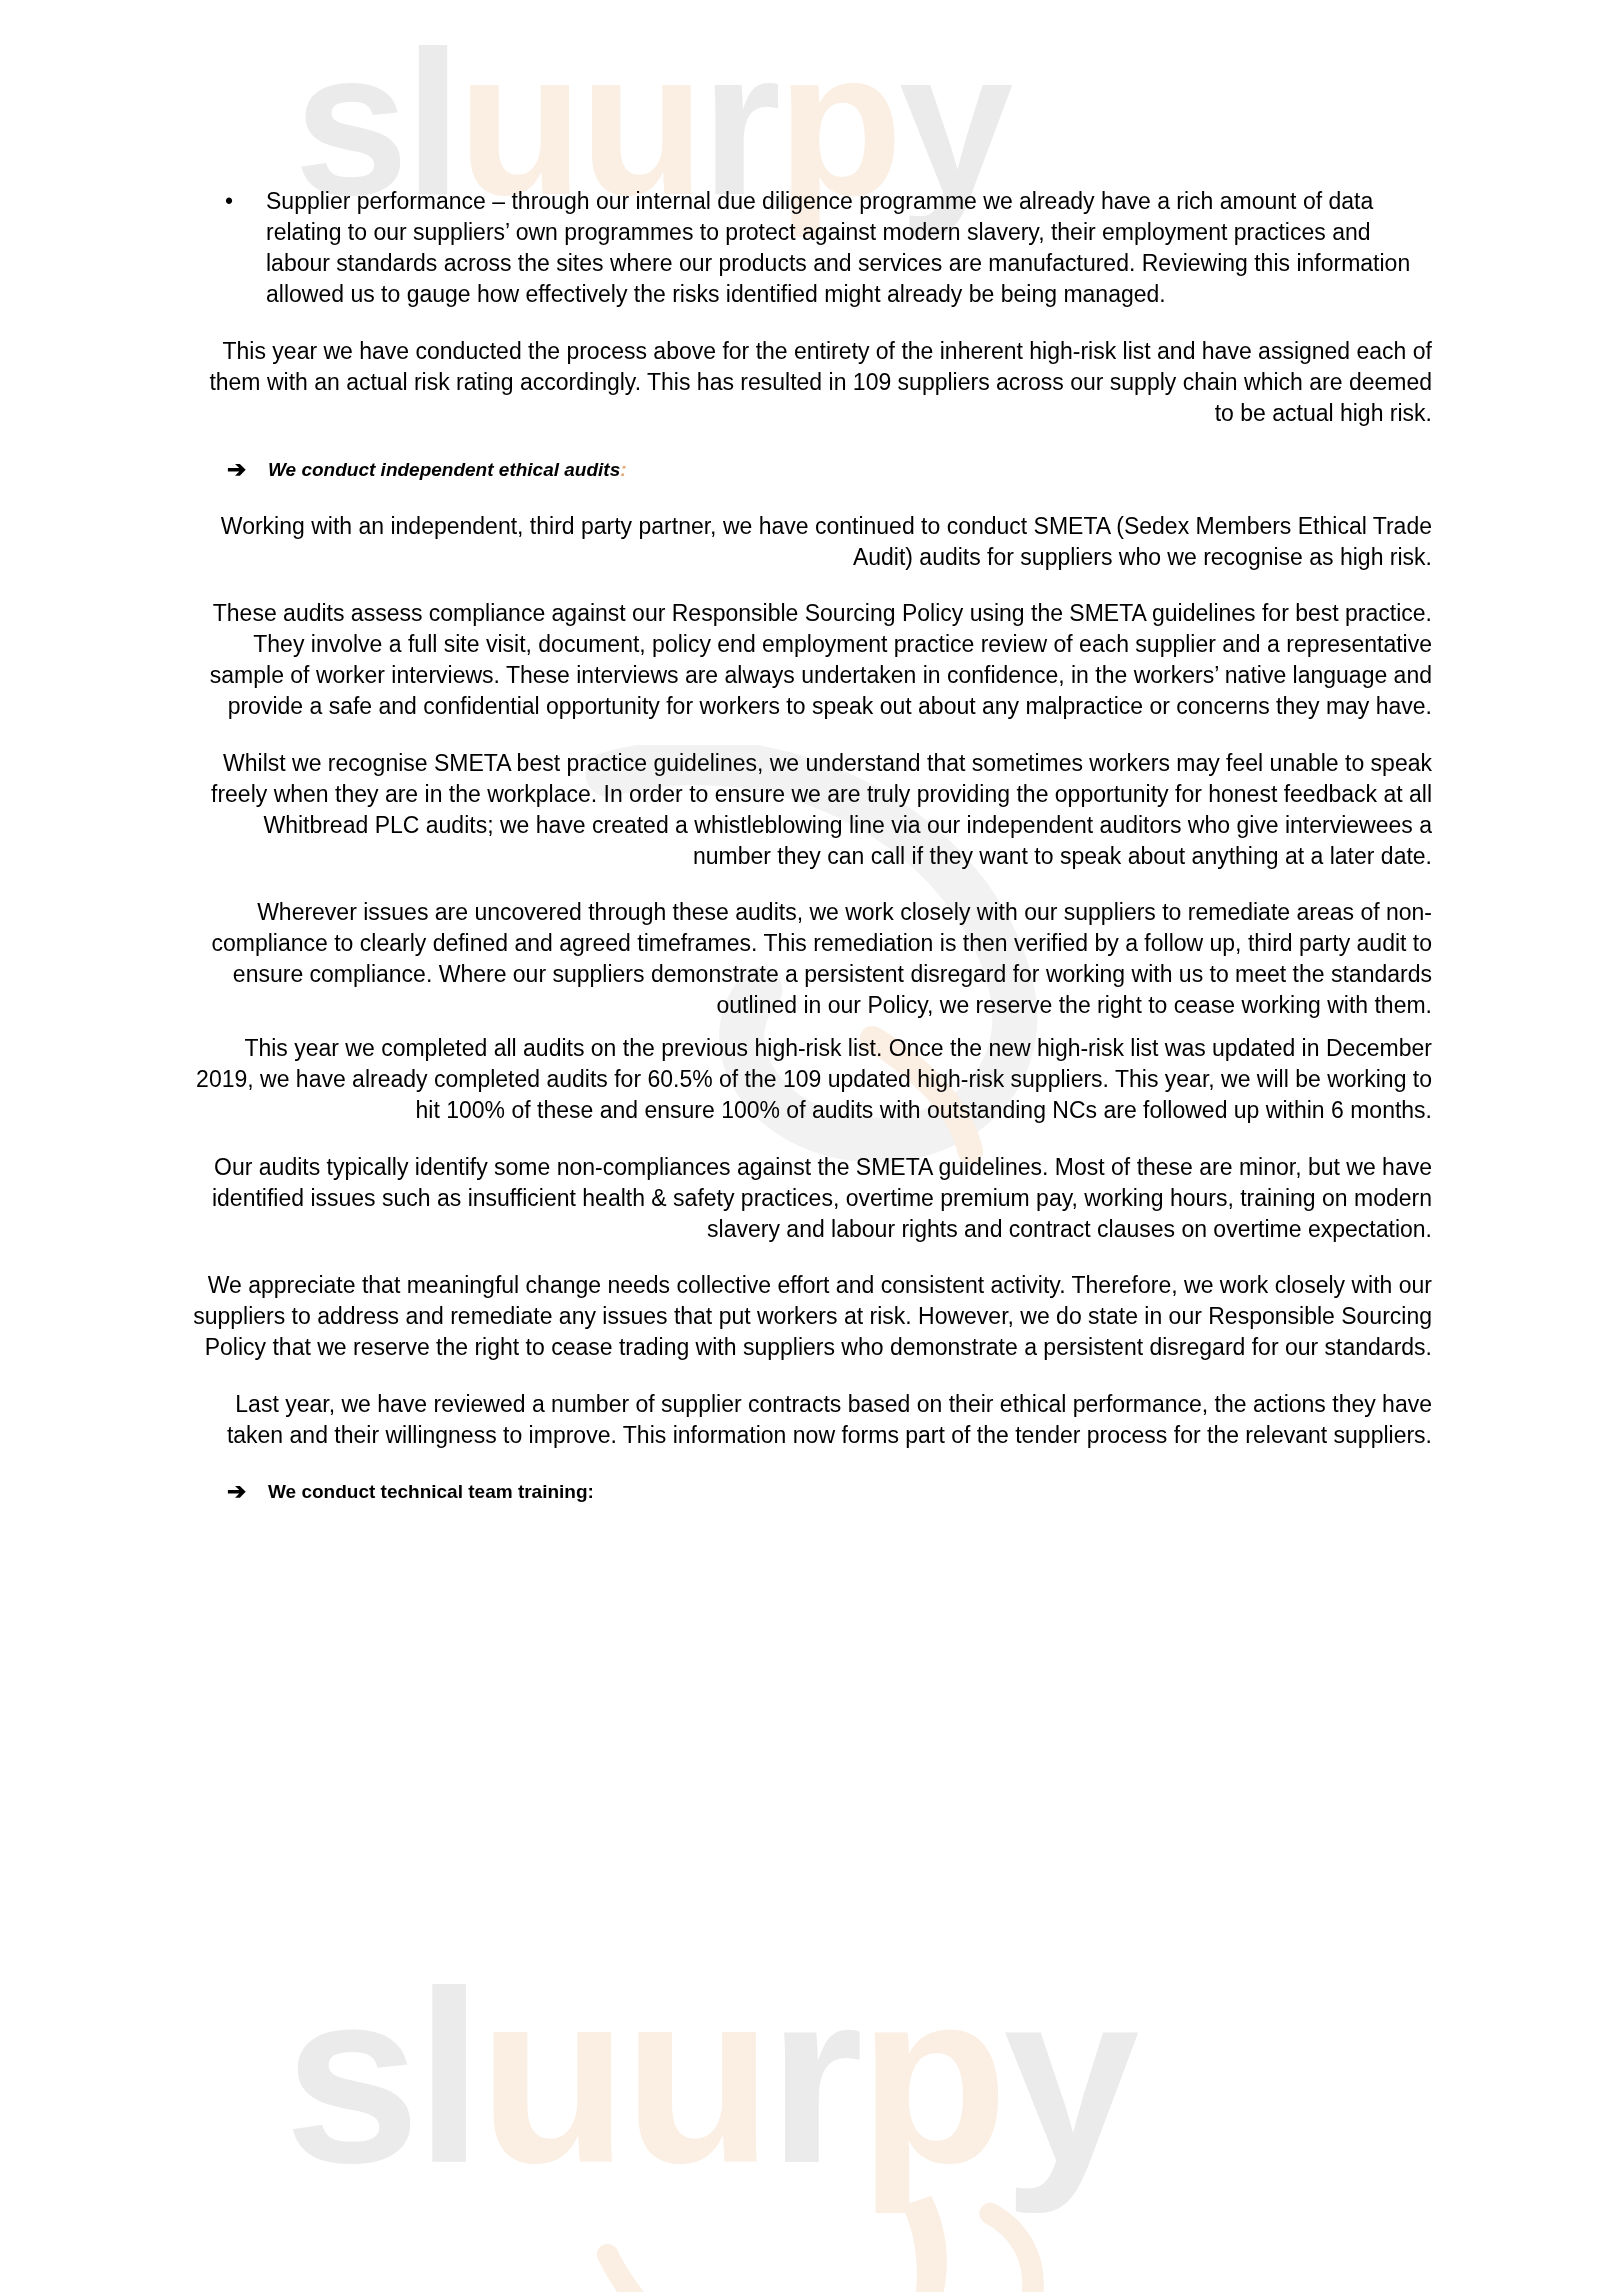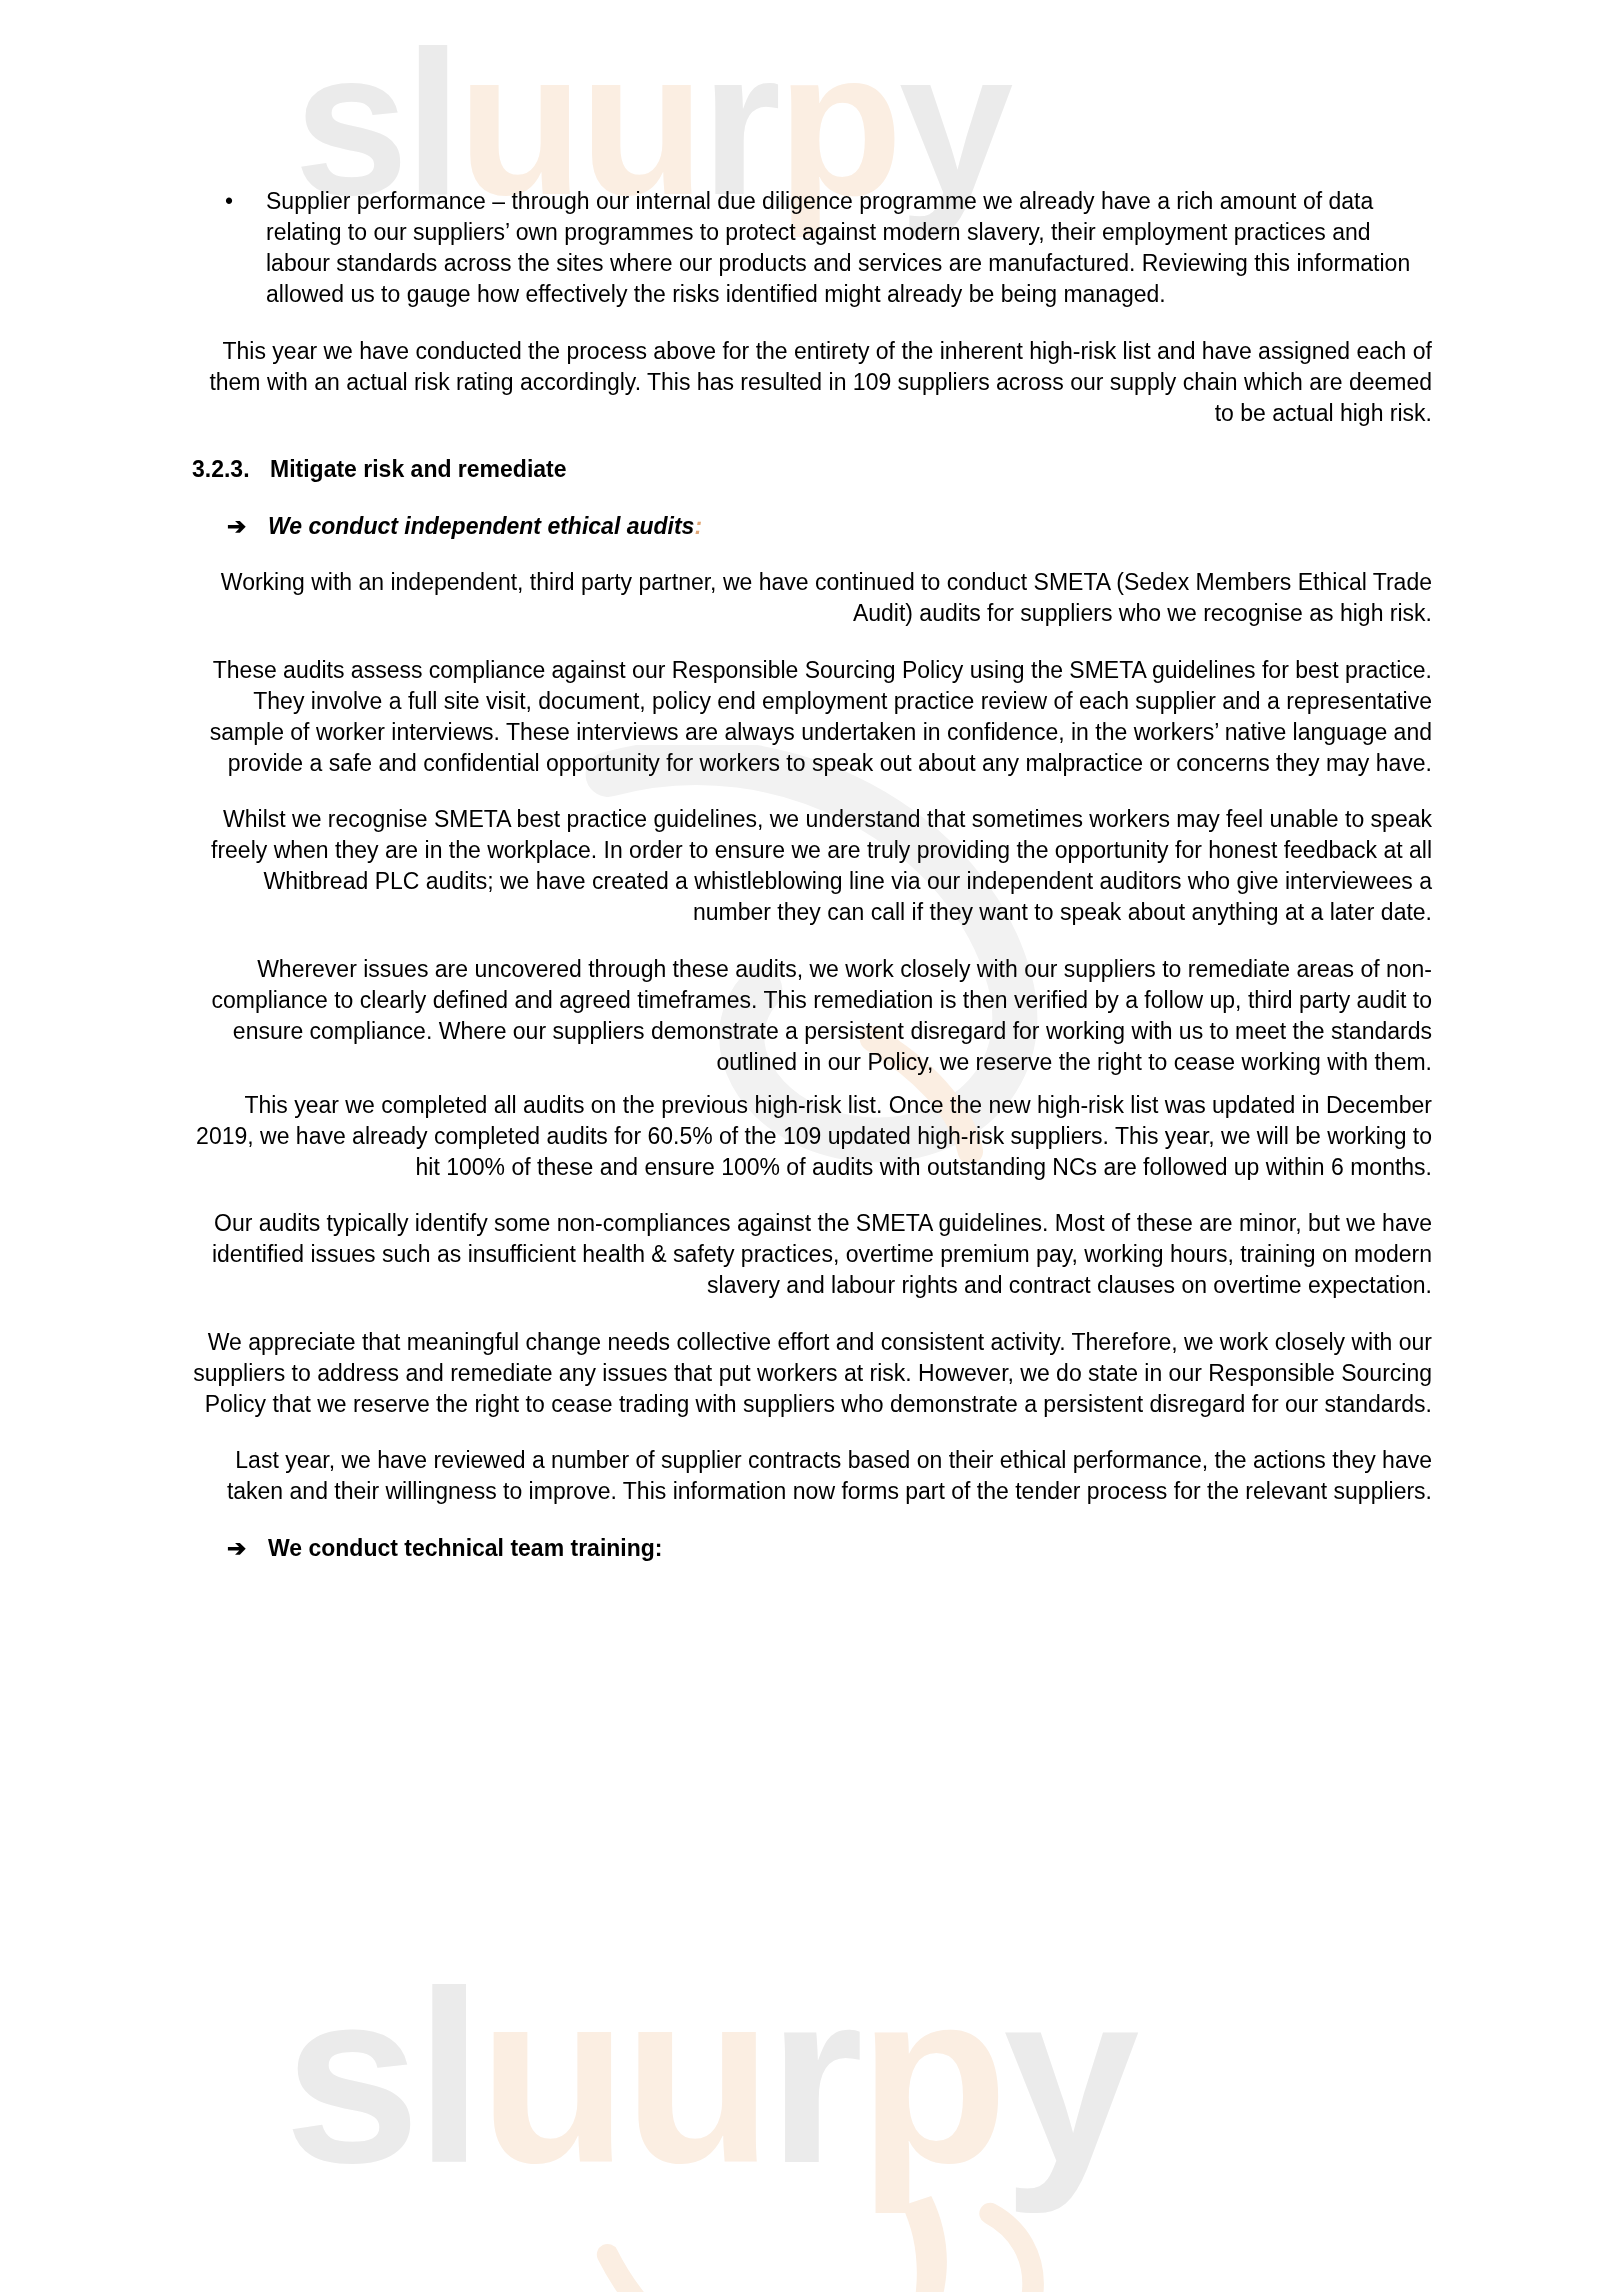--- a/index.html
+++ b/index.html
@@ -139,21 +139,21 @@
     text-align: left;
     padding-left: 35px;
     box-sizing: border-box;
     font-size: 23px;
     line-height: 31px;
     font-weight: bold;
   }
   .arrow-text {
     flex: 1 1 auto;
     font-weight: bold;
-    font-size: 23px;
+    font-size: 19px;
     line-height: 31px;
   }
   .arrow-text.italic { font-style: italic; }
   .colon-accent { color: #e0a777; }
 </style>
 </head>
 <body>
 
 <div class="page">
 
@@ -180,24 +180,20 @@
 
       <ul class="bullet-list">
         <li class="bullet-row">
           <span class="bullet-mark">•</span>
           <span class="bullet-text"><b>Supplier performance</b><b> – </b><span>through our internal due diligence programme we already have a rich amount of data relating to our suppliers’ own programmes to protect against modern slavery, their employment practices and labour standards across the sites where our products and services are manufactured. Reviewing this information allowed us to gauge how effectively the risks identified might already be being managed.</span></span>
         </li>
       </ul>
 
       <p class="para">This year we have conducted the process above for the entirety of the inherent high-risk list and have assigned each of them with an actual risk rating accordingly. This has resulted in 109 suppliers across our supply chain which are deemed to be actual high risk.</p>
 
-      <div class="sec-head">
-        <span class="sec-num">3.2.3.</span>
-        <span class="sec-title">Mitigate risk and remediate</span>
-      </div>
 
 
       <div class="arrow-row">
         <span class="arrow-mark">➔</span>
         <span class="arrow-text italic"><span>We conduct independent ethical audits</span><span class="colon-accent">:</span></span>
       </div>
 
       <p class="para">Working with an independent, third party partner, we have continued to conduct SMETA (Sedex Members Ethical Trade Audit) audits for suppliers who we recognise as high risk.</p>
 
       <p class="para">These audits assess compliance against our Responsible Sourcing Policy using the SMETA guidelines for best practice.  They involve a full site visit, document, policy end employment practice review of each supplier and a representative sample of worker interviews.  These interviews are always undertaken in confidence, in the workers’ native language and provide a safe and confidential opportunity for workers to speak out about any malpractice or concerns they may have.</p>

